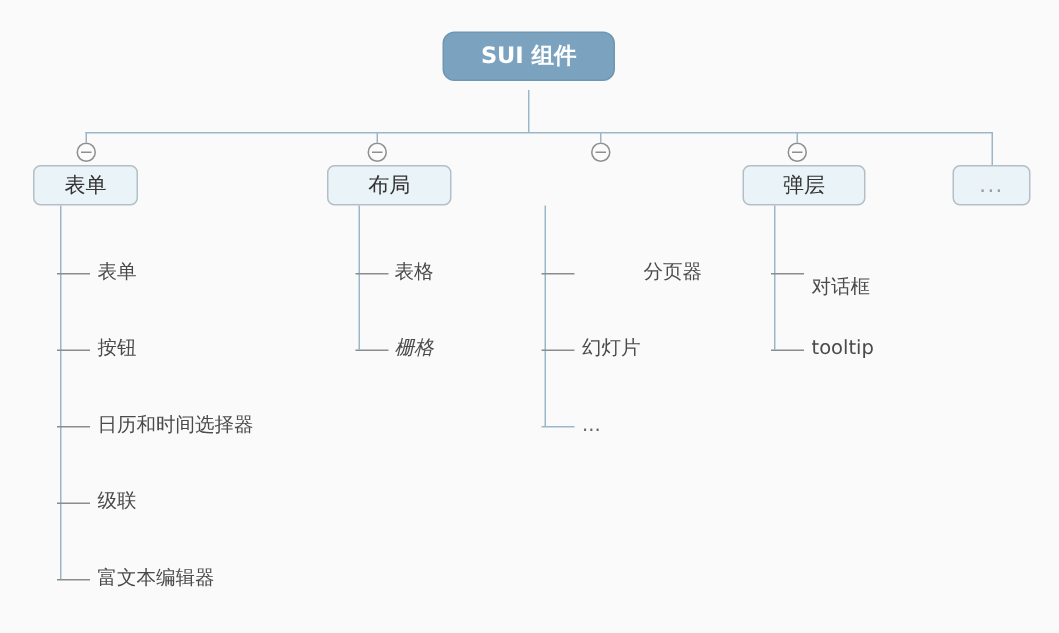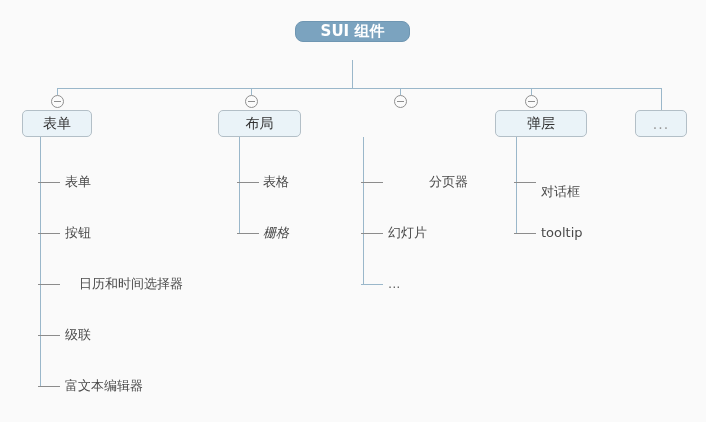--- a/index.html
+++ b/index.html
@@ -10,21 +10,21 @@
     overflow: hidden;
   }
   .canvas { position: relative; width: 706px; height: 422px; background: #fafafa; }
 
   
   .line { position: absolute; background: #9ab7ca; }
   .leaf-line { position: absolute; background: #8c8c8c; height: 1px; width: 22px; }
 
   
   .root-node {
-    position: absolute; left: 295px; top: 21px; width: 115px; height: 21px;
+    position: absolute; left: 295px; top: 21px; width: 115px; height: 33px;
     background: #7ba3bf; border: 1px solid #6f96b2; border-radius: 8px;
     color: #ffffff; font-size: 15px; font-weight: bold;
     display: flex; align-items: center; justify-content: center;
     cursor: pointer;
   }
 
   
   .branch-node {
     position: absolute; top: 110px; height: 27px;
     background: #eaf3f8; border: 1px solid #b3bfc7; border-radius: 5px;
@@ -64,35 +64,35 @@
   <div class="line" style="left:531px; top:88px; width:1px; height:7px;"></div>
   <div class="line" style="left:661px; top:88px; width:1px; height:22px;"></div>
 
   <div class="collapse-circle" style="left:51px;"></div>
   <div class="collapse-circle" style="left:245px;"></div>
   <div class="collapse-circle" style="left:394px;"></div>
   <div class="collapse-circle" style="left:525px;"></div>
 
   <div class="branch-node" style="left:22px;  width:70px;">表单</div>
   <div class="branch-node" style="left:218px; width:83px;">布局</div>
-  <div class="branch-node" style="left:495px; width:92px;text-align:center;">弹层</div>
+  <div class="branch-node" style="left:495px; width:82px;text-align:center;">弹层</div>
   <div class="branch-node muted" style="left:635px; width:52px;">...</div>
 
   <div class="line" style="left:40px;  top:137px; width:1px; height:249px;"></div>
   <div class="line" style="left:239px; top:137px; width:1px; height:96px;"></div>
   <div class="line" style="left:363px; top:137px; width:1px; height:147px;"></div>
   <div class="line" style="left:516px; top:137px; width:1px; height:96px;"></div>
 
   <div>
     <div class="leaf-line" style="left:38px; top:182px;"></div>
     <div class="leaf-label" style="left:65px; top:173px;">表单</div>
     <div class="leaf-line" style="left:38px; top:233px;"></div>
     <div class="leaf-label" style="left:65px; top:224px;">按钮</div>
     <div class="leaf-line" style="left:38px; top:284px;"></div>
-    <div class="leaf-label" style="left:65px; top:275px;margin-left:14px;">日历和时间选择器</div>
+    <div class="leaf-label" style="left:65px; top:275px;">日历和时间选择器</div>
     <div class="leaf-line" style="left:38px; top:335px;"></div>
     <div class="leaf-label" style="left:65px; top:326px;">级联</div>
     <div class="leaf-line" style="left:38px; top:386px;"></div>
     <div class="leaf-label" style="left:65px; top:377px;">富文本编辑器</div>
   </div>
 
   <div>
     <div class="leaf-line" style="left:237px; top:182px;"></div>
     <div class="leaf-label" style="left:263px; top:173px;">表格</div>
     <div class="leaf-line" style="left:237px; top:233px;"></div>

